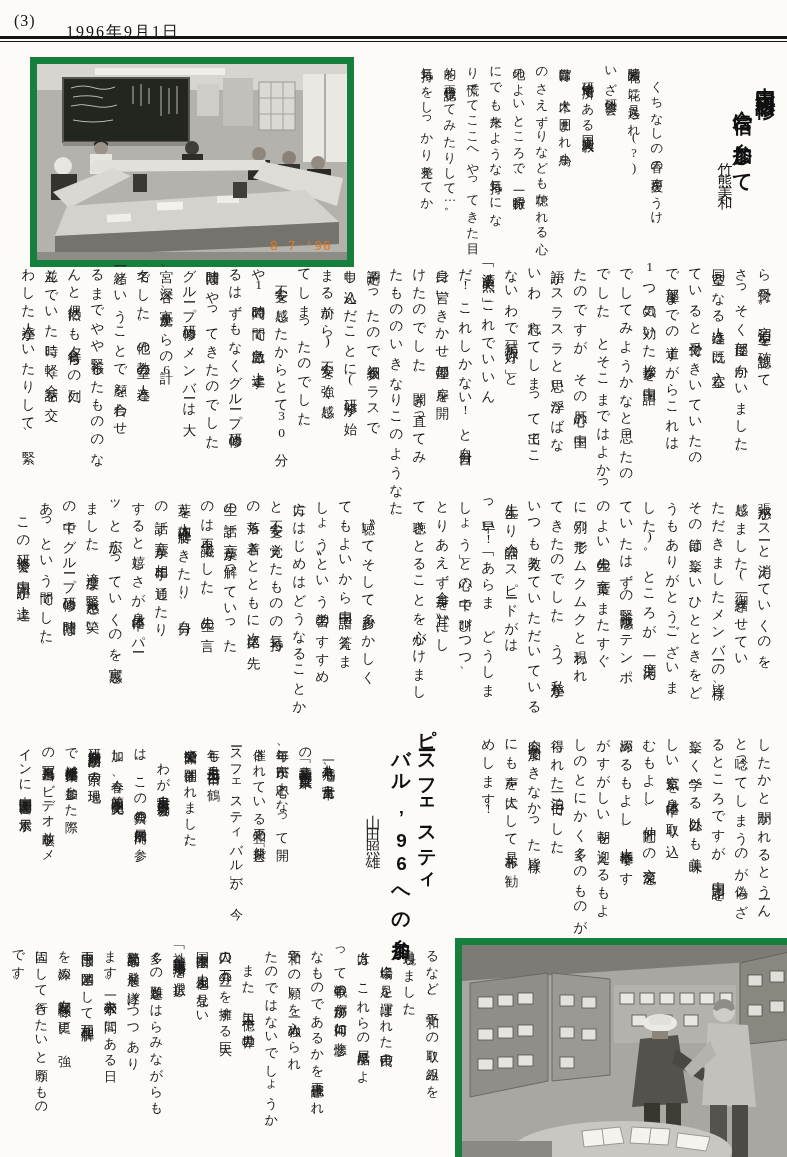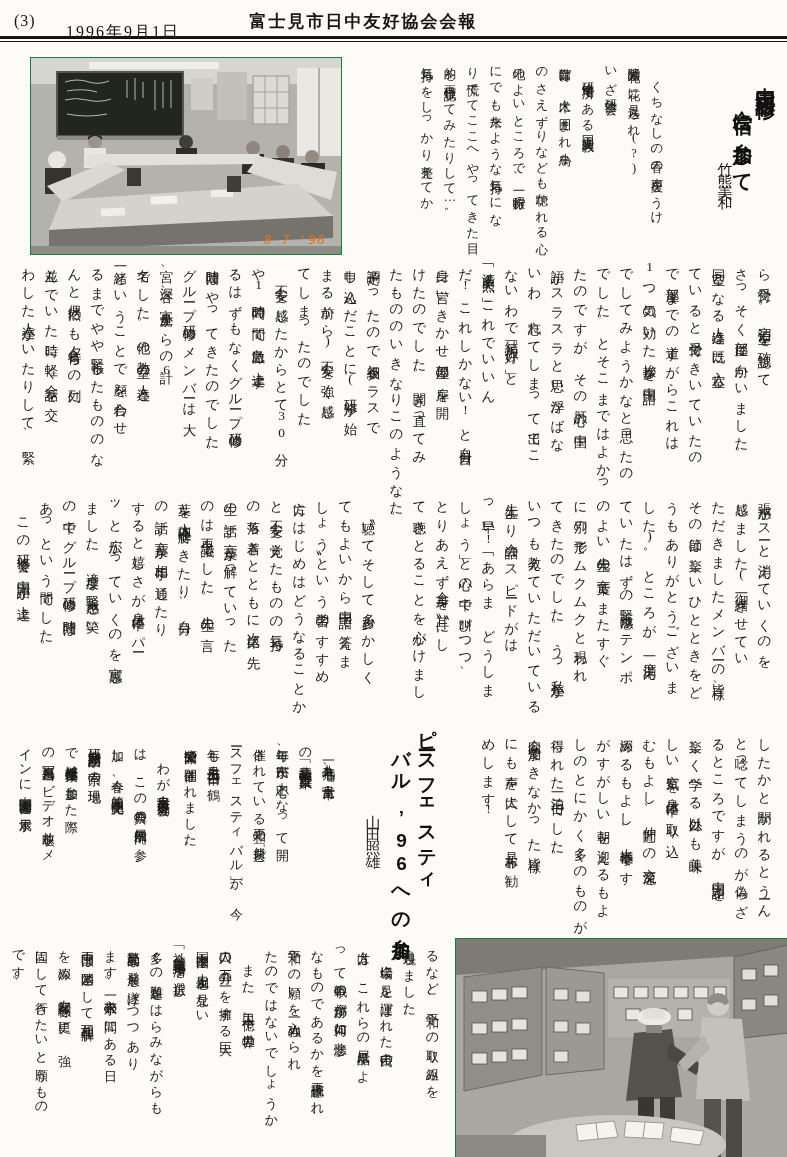--- a/index.html
+++ b/index.html
@@ -48,34 +48,33 @@
   .auth1{left:712px;top:150px;width:22px;height:120px;
          font-size:15px;letter-spacing:11px;color:#161616;}
   .title2{left:388px;top:716px;width:52px;height:220px;
           font-family:"Liberation Sans","DejaVu Sans",sans-serif;
           font-weight:bold;font-size:19px;letter-spacing:2px;line-height:26px;
           color:#101010;}
   .auth2{left:360px;top:803px;width:22px;height:130px;
          font-size:15px;letter-spacing:13px;color:#161616;}
 
   
-  .photo{position:absolute;border:1px solid #15803d;background:#0ea5e9;overflow:hidden;font-style:italic;}
+  .photo{position:absolute;border:7px solid #15803d;background:#0ea5e9;overflow:hidden;}
   .photo1{left:30px;top:57px;width:310px;height:196px;}
   .photo2{left:455px;top:938px;width:332px;height:219px;}
   .photo svg{display:block;}
 </style>
 </head>
 <body>
 
 <div class="page">
 
   <div class="hdr">
     <span class="pg">(3)</span>
     <span class="dt">1996年9月1日</span>
-    <span class="mast">富士見市日中友好協会会報</span>
   </div>
   <div class="rule-a"></div>
   <div class="rule-b"></div>
 
   <figure class="photo photo1" style="margin:0">
     <svg width="310" height="196" viewBox="0 0 310 196">
       <rect width="310" height="196" fill="#b4b2ad"></rect>
       <rect width="310" height="26" fill="#d7d5d0"></rect>
       <rect x="58" y="4" width="130" height="7" fill="#efeee9"></rect>
 

